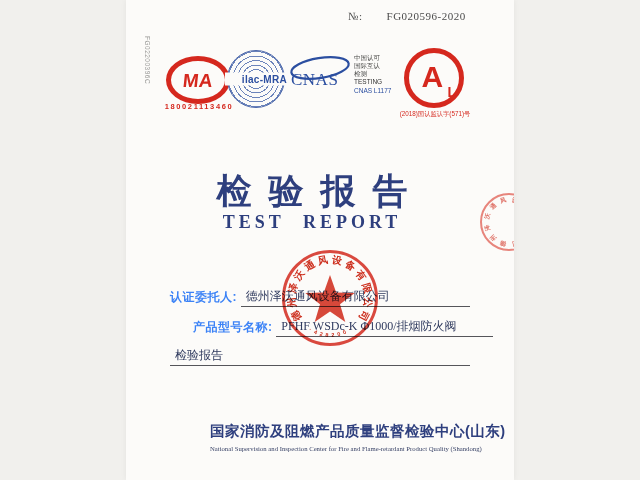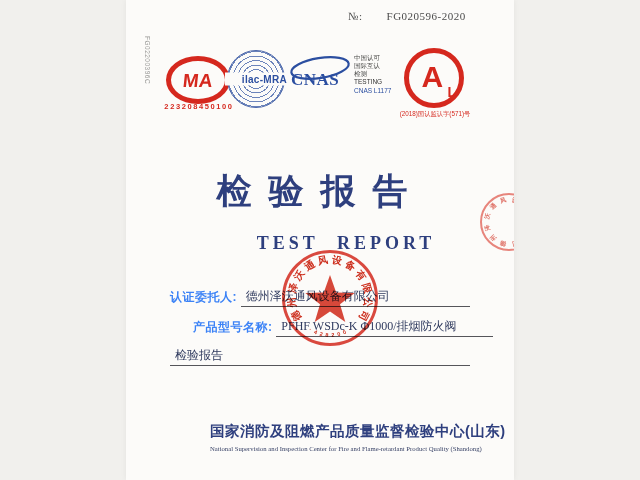--- a/index.html
+++ b/index.html
@@ -36,43 +36,42 @@
   .cma-num{position:absolute;left:30px;top:62px;width:86px;text-align:center;
     color:#d5281e;font-size:7.5px;font-weight:bold;letter-spacing:1.6px;}
   .ilac{position:absolute;left:101px;top:10px;width:56px;height:56px;border-radius:50%;
     border:1px solid #4a66aa;
     background:repeating-radial-gradient(circle at 50% 50%, #6c84bb 0px, #6c84bb 1px, transparent 1px, transparent 4.5px);}
   .ilac-band{position:absolute;left:-3px;top:50%;transform:translateY(-50%);
     width:62px;height:13px;background:#fcfbf9;display:flex;align-items:center;justify-content:flex-end;}
   .ilac-band span{color:#2b4ea0;font-weight:bold;font-size:10px;letter-spacing:0.3px;}
   .cnas{position:absolute;left:165px;top:14px;width:58px;height:46px;}
   .cnas svg{position:absolute;left:-2px;top:-2px;}
-  .cnas .word{position:absolute;left:0px;top:16px;color:#2b4ea0;font-weight:bold;
+  .cnas .word{position:absolute;left:0px;top:16px;color:#2b4ea0;font-weight:normal;
     font-size:17px;letter-spacing:0.5px;font-family:"Liberation Serif", serif;}
   .cnas-side{position:absolute;left:228px;top:14px;width:46px;line-height:1.25;
     font-size:6.5px;color:#4a4a48;}
   .cnas-side .l4{color:#333;}
   .cnas-side .l5{color:#2b4ea0;}
   .cal{position:absolute;left:278px;top:8px;width:50px;height:50px;
     border:5px solid #d5281e;border-radius:50%;}
   .cal .a{position:absolute;left:50%;top:50%;transform:translate(-58%,-52%);
     color:#d5281e;font-weight:bold;font-size:30px;line-height:1;}
   .cal .l{position:absolute;right:3px;bottom:4px;color:#d5281e;font-weight:bold;font-size:14px;line-height:1;}
   .cal-cap{position:absolute;left:254px;top:70px;width:110px;text-align:center;
     color:#d5281e;font-size:6.3px;}
   
   .title-cn{
     position:absolute;left:0;top:168px;width:372px;text-align:center;
     color:#2e3f7e;font-size:35px;font-weight:bold;letter-spacing:17px;text-indent:17px;
   }
   .title-en{
-    position:absolute;left:0;top:233px;width:372px;text-align:center;
+    position:absolute;left:0;top:212px;width:372px;text-align:center;
     color:#2e3f7e;font-size:18px;font-weight:bold;letter-spacing:4px;word-spacing:10px;
     font-family:"Liberation Serif", serif;
-    margin-left:34px;
   }
   
   .field{
     position:absolute;left:44px;width:300px;height:17px;
     display:flex;align-items:flex-end;
   }
   .field .lab{
     flex:0 0 auto;color:#3b82f6;font-size:12px;font-weight:bold;
     letter-spacing:0.5px;padding-bottom:1px;white-space:pre;
   }
@@ -124,21 +123,21 @@
   <div class="report-no">
     <span>№:</span><span class="val">FG020596-2020</span>
   </div>
 
   <div class="side-code">FG02200396C</div>
 
   <div class="logos">
     <div class="cma">
       <span class="letters">MA</span>
     </div>
-    <div class="cma-num">223208450100</div>
+    <div class="cma-num">180021113460</div>
 
     <div class="ilac">
       <div class="ilac-band">
         <span>ilac-MRA</span>
       </div>
     </div>
 
     <div class="cnas">
       <svg width="64" height="30" viewBox="0 0 64 30">
         <ellipse cx="31" cy="16" rx="29" ry="10" fill="none" stroke="#2b4ea0" stroke-width="2.2" transform="rotate(-9 31 16)"></ellipse>

